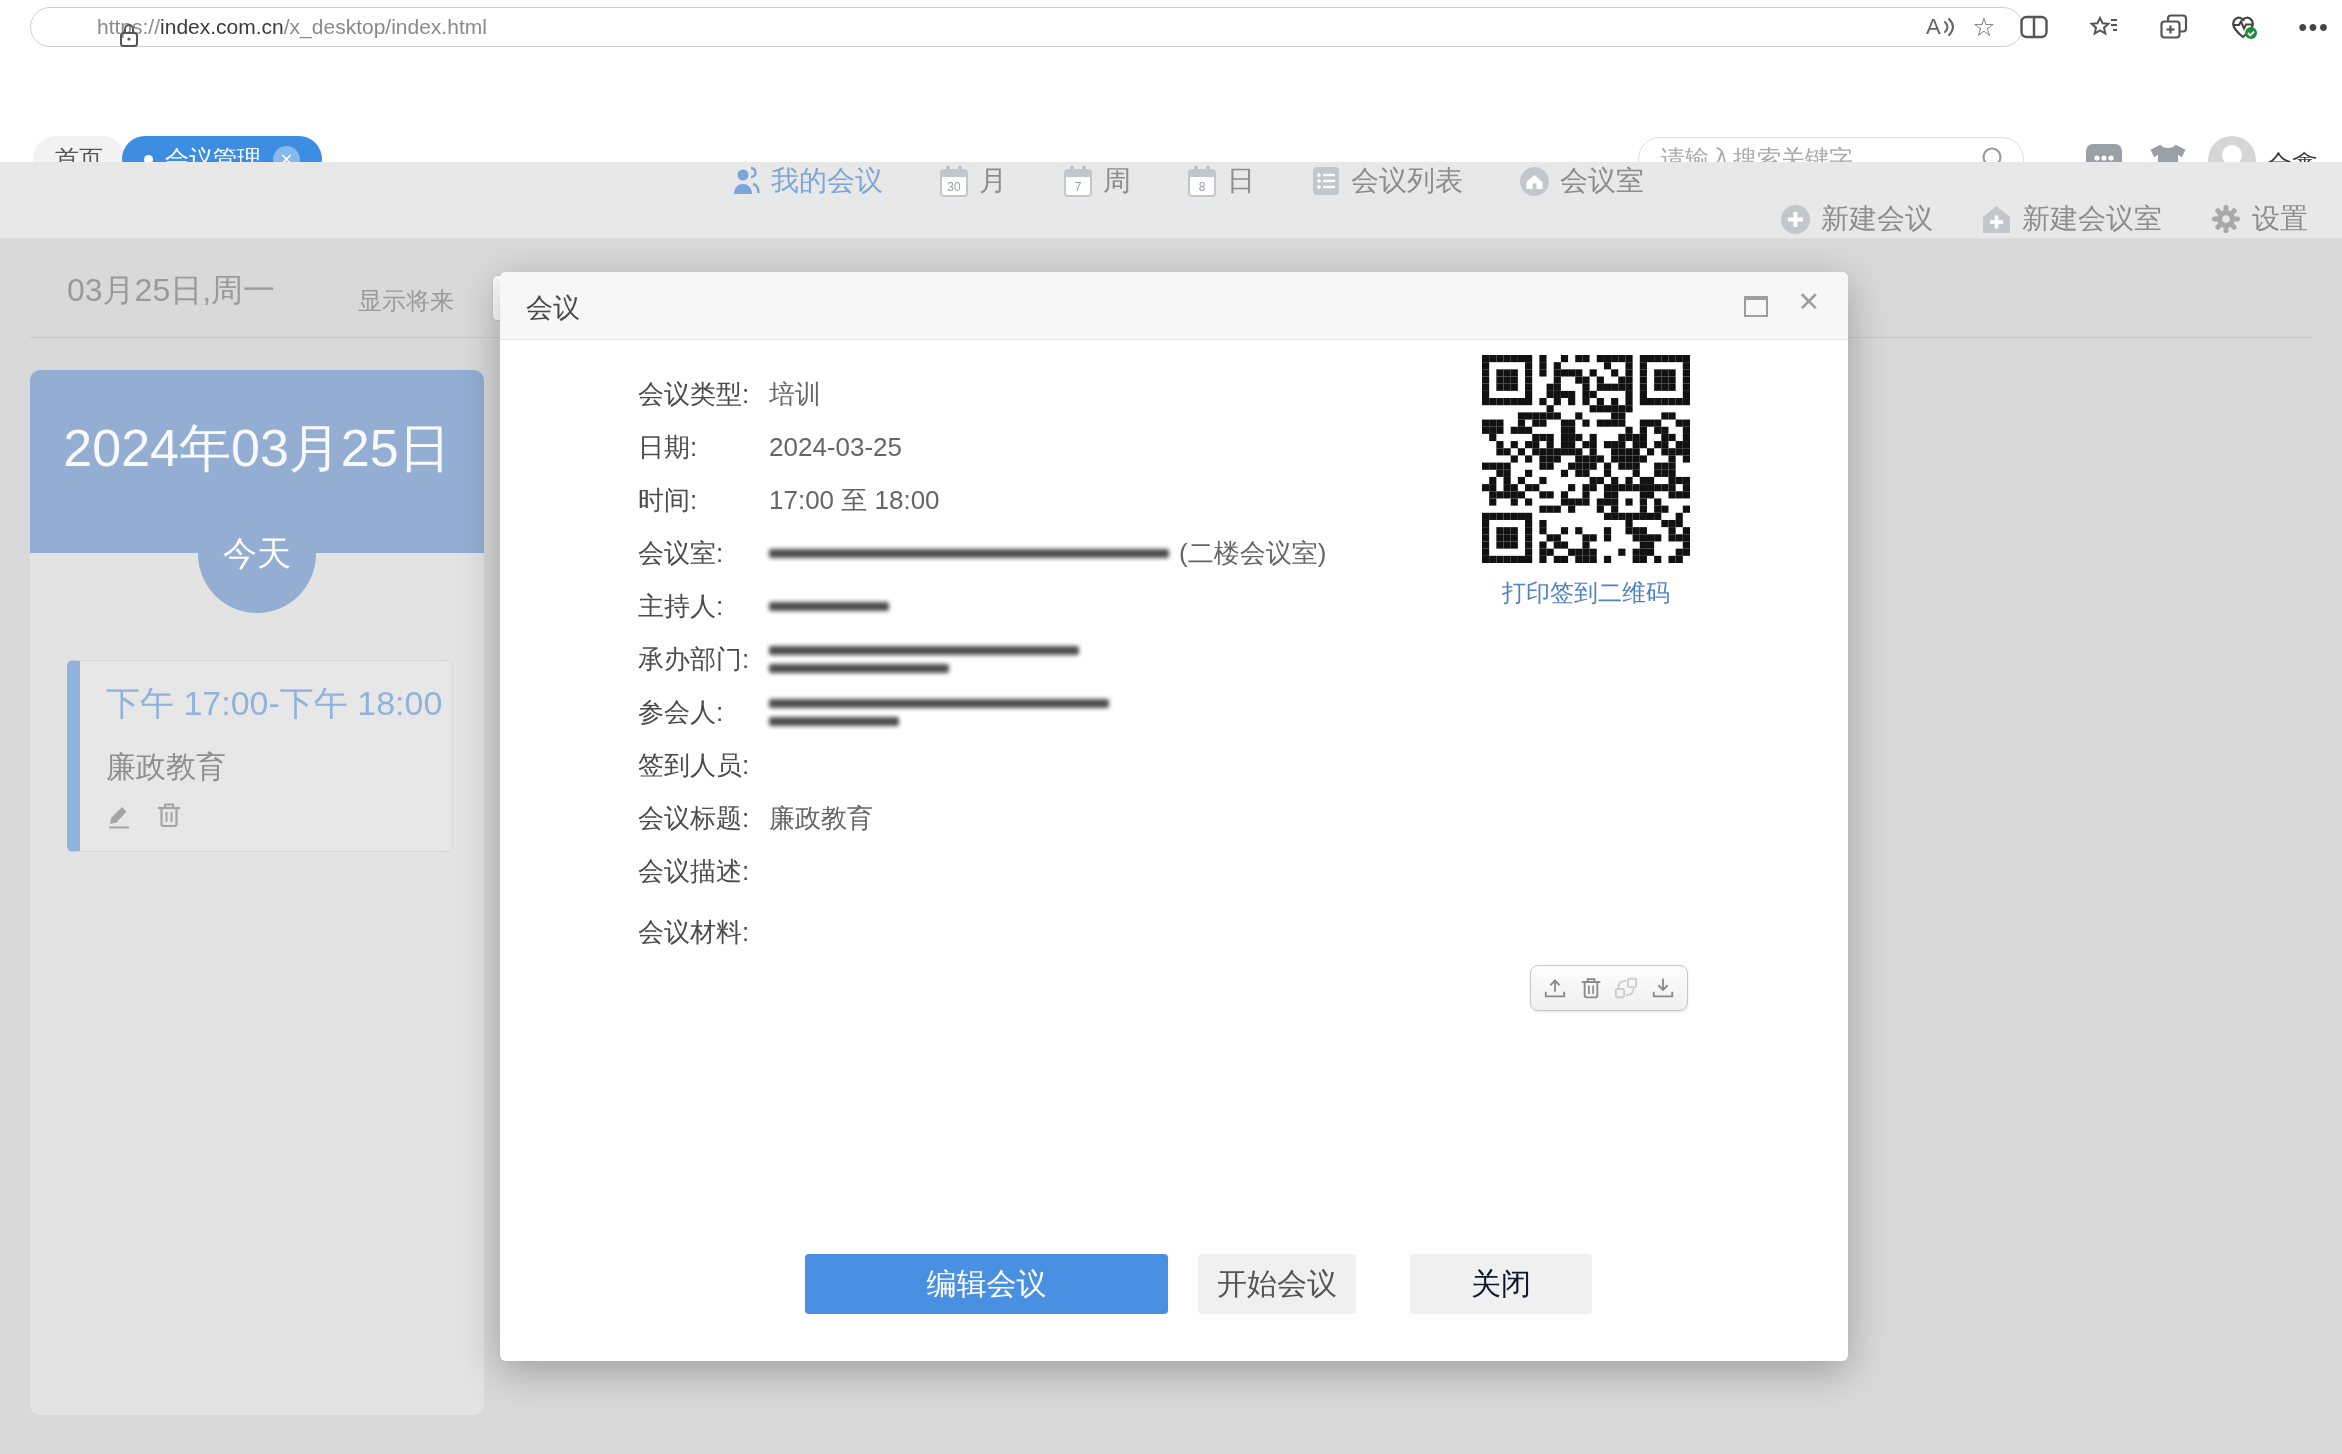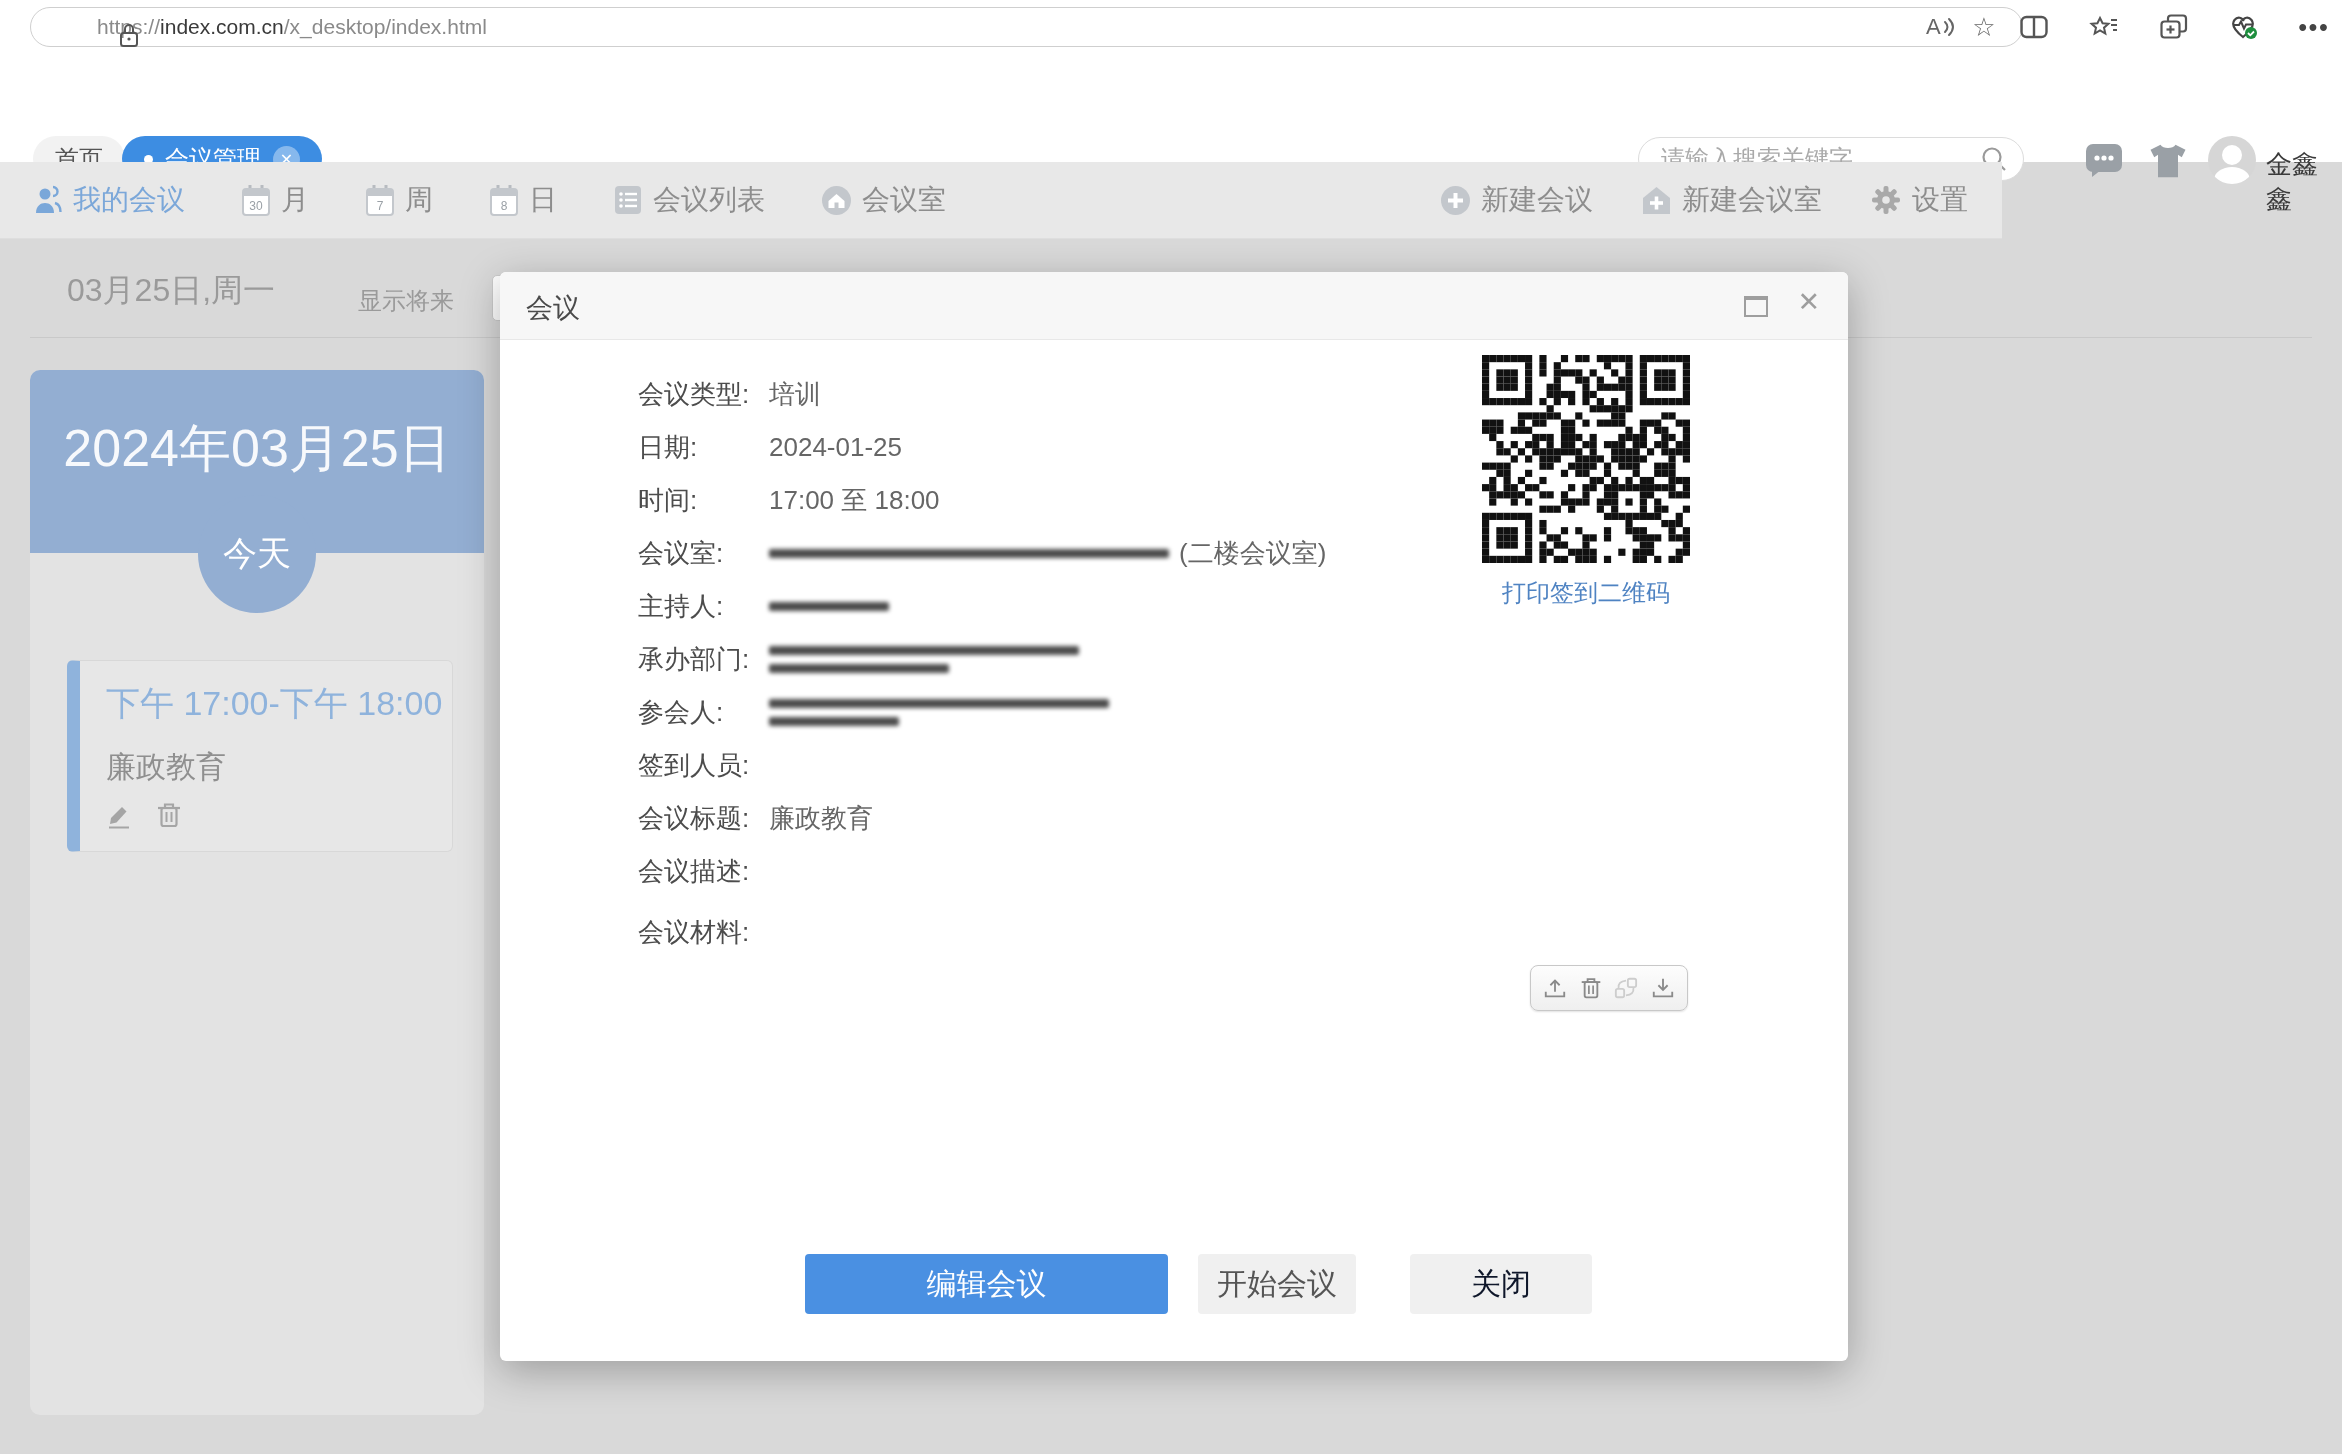--- a/index.html
+++ b/index.html
@@ -28,21 +28,21 @@
   .search-box{position:absolute;left:1638px;top:83px;width:386px;height:44px;border:1px solid #dcdcdc;border-radius:22px;background:#fff;display:flex;align-items:center;box-sizing:border-box;padding:0 14px 0 20px;}
   .search-box input{border:none;outline:none;flex:1;font-size:24px;color:#555;background:transparent;font-family:inherit;}
   .search-box input::placeholder{color:#a9a9a9;}
   .hdr-icon{position:absolute;top:88px;cursor:pointer;}
   .avatar{position:absolute;left:2208px;top:82px;width:48px;height:48px;border-radius:50%;background:#d6d6d6;overflow:hidden;cursor:pointer;}
   .avatar .head{position:absolute;left:14px;top:9px;width:20px;height:20px;border-radius:50%;background:#fff;}
   .avatar .bodyp{position:absolute;left:6px;top:31px;width:36px;height:26px;border-radius:50% 50% 0 0;background:#fff;}
   .user-name{position:absolute;left:2266px;top:93px;font-size:26px;color:#3a3a3a;}
 
   
-  .menubar{position:absolute;left:0;top:162px;width:2002px;height:77px;background:#e8e8e8;border-bottom:1px solid #dedede;box-sizing:border-box;display:flex;align-items:center;}
+  .menubar{position:absolute;left:0;top:162px;width:2342px;height:77px;background:#e8e8e8;border-bottom:1px solid #dedede;box-sizing:border-box;display:flex;align-items:center;flex-direction:column;}
   .menu-left{display:flex;align-items:center;gap:56px;margin-left:33px;}
   .menu-right{display:flex;align-items:center;gap:48px;margin-left:auto;margin-right:34px;}
   .mitem{display:flex;align-items:center;gap:10px;font-size:28px;color:#8d8d8d;cursor:pointer;white-space:nowrap;}
   .mitem.active{color:#7ba7d9;}
 
   
   .content{position:absolute;left:0;top:239px;width:2342px;height:1215px;background:#d9d9d9;}
   .date-row{position:absolute;left:30px;right:30px;top:8px;height:90px;border-bottom:1px solid #c9c9c9;}
   .date-heading{position:absolute;left:37px;top:22px;font-size:32px;color:#9a9a9a;}
   .future-label{position:absolute;left:328px;top:38px;font-size:24px;color:#9a9a9a;}
@@ -307,21 +307,21 @@
       <span class="win-close">✕</span>
     </div>
 
     <div class="form">
       <div class="frow">
         <div class="flabel">会议类型:</div>
         <div class="fvalue">培训</div>
       </div>
       <div class="frow">
         <div class="flabel">日期:</div>
-        <div class="fvalue">2024-01-25</div>
+        <div class="fvalue">2024-03-25</div>
       </div>
       <div class="frow">
         <div class="flabel">时间:</div>
         <div class="fvalue">17:00 至 18:00</div>
       </div>
       <div class="frow">
         <div class="flabel">会议室:</div>
         <div class="fvalue">
             <span class="redact" style="width:400px"></span>
             <span>(二楼会议室)</span>

